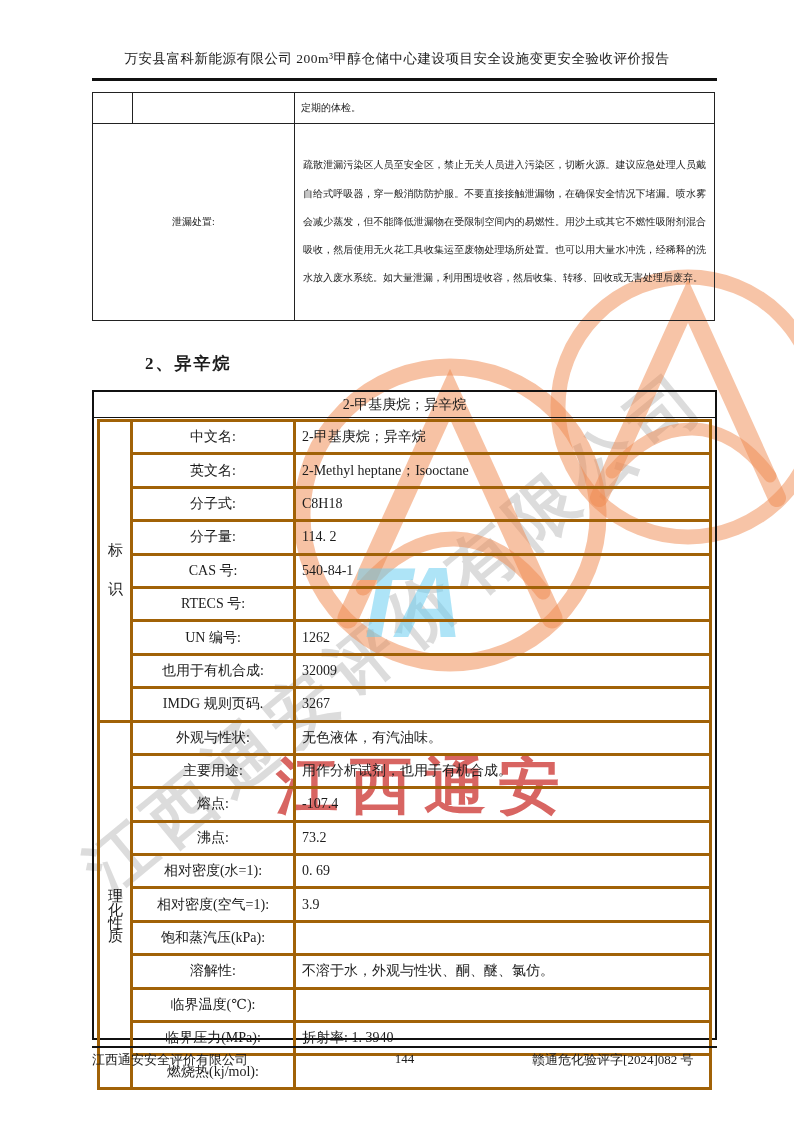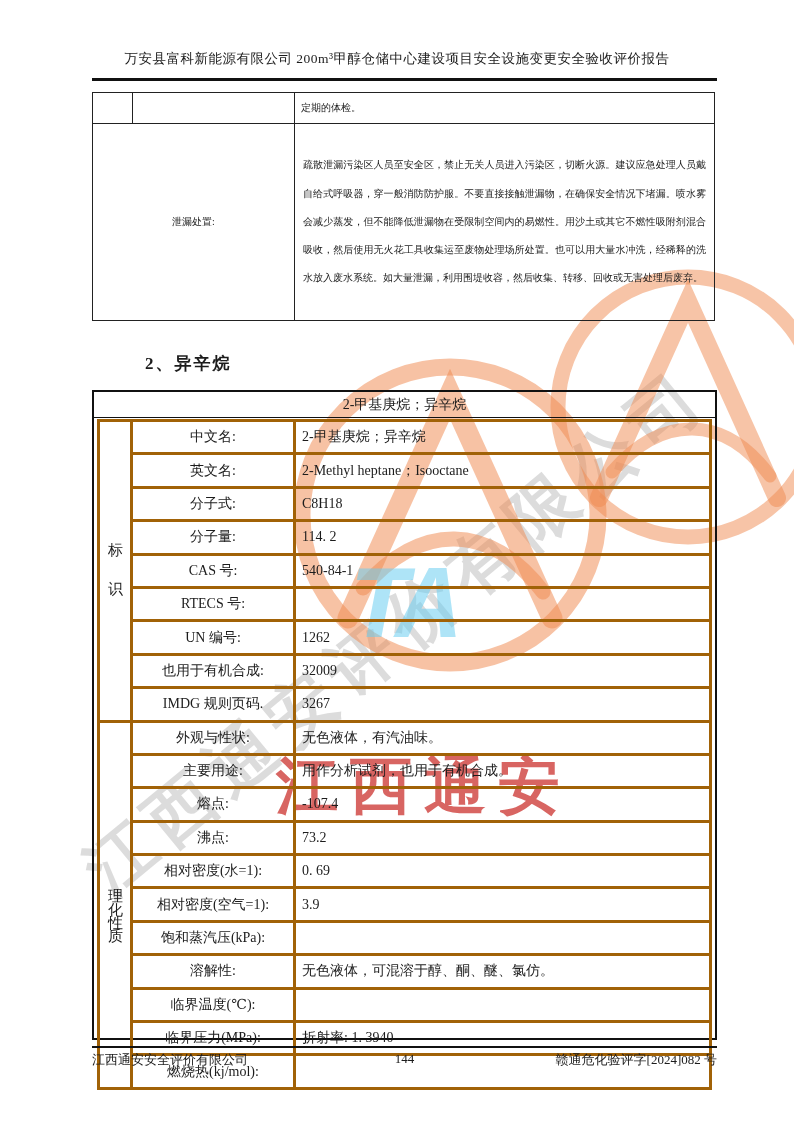--- a/index.html
+++ b/index.html
@@ -89,21 +89,21 @@
   .vert-a{letter-spacing:2.6em;}
   .vert-b{letter-spacing:0.85em;}
   
   .foot-rule{position:absolute;left:92px;top:1046px;width:625px;height:1.6px;background:#111;}
   .foot{
     position:absolute;left:92px;top:1051px;width:625px;
     font-size:13px;display:flex;align-items:flex-start;
   }
   .foot .fl{flex:1;text-align:left;}
   .foot .fc{flex:1;text-align:center;}
-  .foot .fr{flex:1;text-align:right;white-space:nowrap;}
+  .foot .fr{flex:1;text-align:center;white-space:nowrap;}
 </style>
 </head>
 <body>
 
 <div class="page">
 
   <div class="wm wm-diag">江西通安评价有限公司</div>
 
   <svg class="logo" style="left:285px;top:350px;" width="330" height="330" viewBox="0 0 330 330">
     <g stroke="rgba(240,138,80,0.52)" fill="none" stroke-linecap="round">
@@ -210,21 +210,21 @@
         <tr>
           <td class="c-lab">相对密度(空气=1):</td>
           <td class="c-val">3.9</td>
         </tr>
         <tr>
           <td class="c-lab">饱和蒸汽压(kPa):</td>
           <td class="c-val"></td>
         </tr>
         <tr>
           <td class="c-lab">溶解性:</td>
-          <td class="c-val">无色液体，可混溶于醇、酮、醚、氯仿。</td>
+          <td class="c-val">不溶于水，外观与性状、酮、醚、氯仿。</td>
         </tr>
         <tr>
           <td class="c-lab">临界温度(℃):</td>
           <td class="c-val"></td>
         </tr>
         <tr>
           <td class="c-lab">临界压力(MPa):</td>
           <td class="c-val">折射率: 1. 3940</td>
         </tr>
         <tr>

